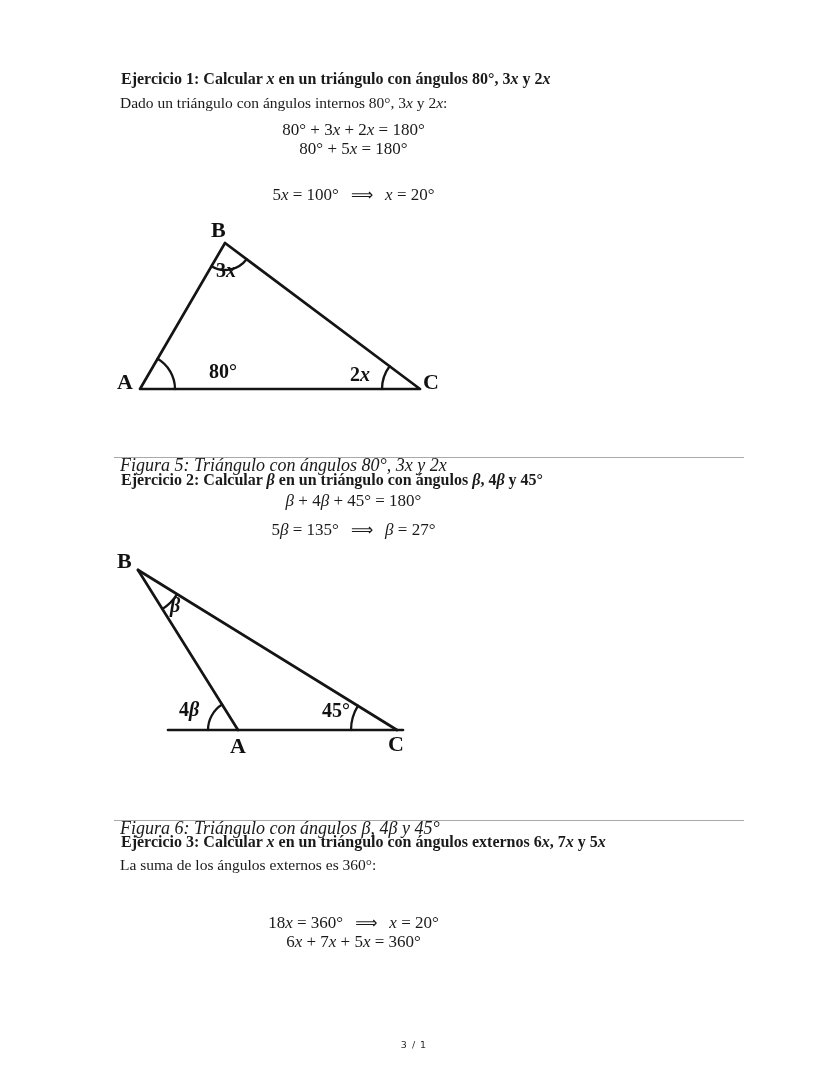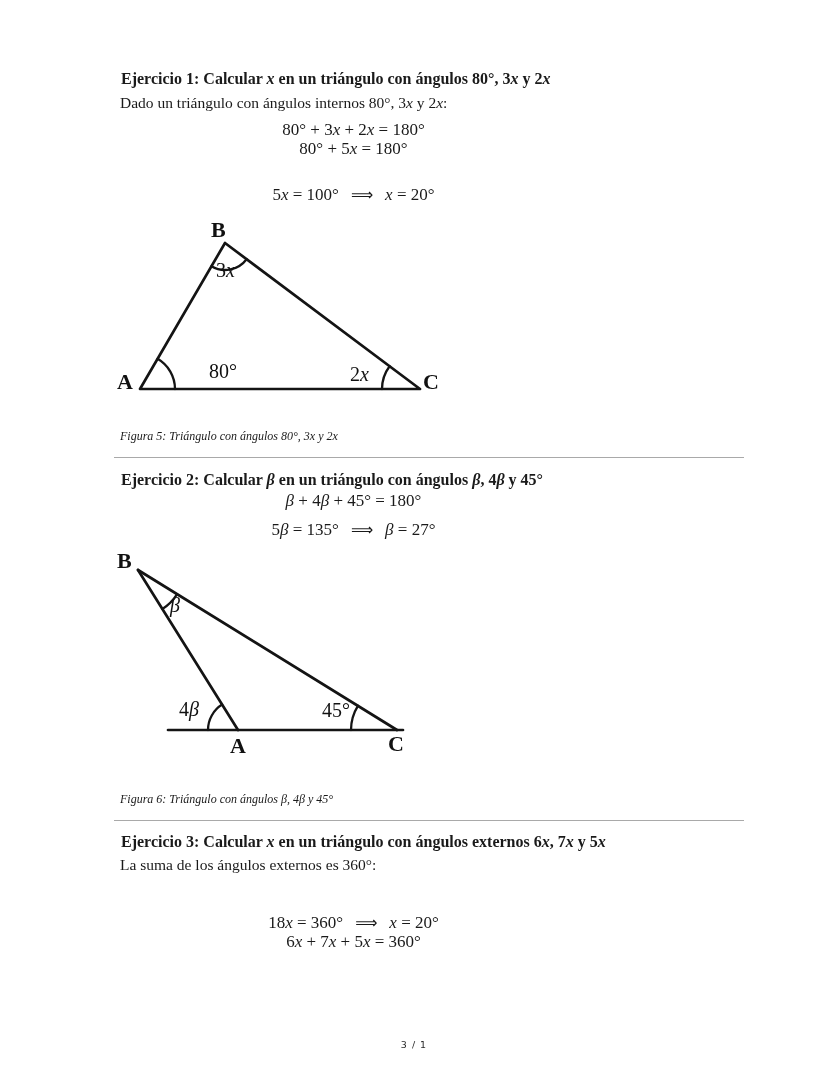--- a/index.html
+++ b/index.html
@@ -14,30 +14,30 @@
   .h   { font-weight:bold; font-size:16px; line-height:1.25; white-space:nowrap; }
   .body-text { font-size:15.5px; line-height:1.25; white-space:nowrap; }
   .eq  {
     left:0; width:707px; text-align:center;
     font-size:17px; line-height:1.2; white-space:nowrap;
   }
   .eq .arrow, .arrow {
     font-family:"DejaVu Sans","DejaVu Serif",sans-serif;
     margin:0 12px; font-size:15.5px; font-style:normal;
   }
-  .caption { font-style:italic; font-size:12px; line-height:1.3; white-space:nowrap; }
+  .caption { font-style:italic; font-size:18px; line-height:1.3; white-space:nowrap;margin-top:25px; }
   .rule { border:none; border-top:1px solid #a9a9a9; height:0; }
   .fig { position:absolute; }
   .fig svg { position:absolute; left:0; top:0; display:block; }
   .fig-label {
     position:absolute; font-weight:700; font-size:22px; line-height:1;
     font-family:"Liberation Serif", serif; color:#111; white-space:nowrap;
   }
   .fig-angle {
-    position:absolute; font-weight:400; font-size:20px; line-height:1;
+    position:absolute; font-weight:700; font-size:20px; line-height:1;
     font-family:"Liberation Serif", serif; color:#111; white-space:nowrap;
   }
   .footer-text {
     left:0; width:828px; text-align:center;
     font-family:"DejaVu Sans", sans-serif;
     font-size:9.5px; letter-spacing:1px; color:#2b2b2b;
   }
   i { font-style:italic; }
   .stroke { stroke:#141414; stroke-width:2.7; fill:none; stroke-linecap:round; stroke-linejoin:round; }
   .stroke-thin { stroke:#141414; stroke-width:2.3; fill:none; stroke-linecap:round; }

